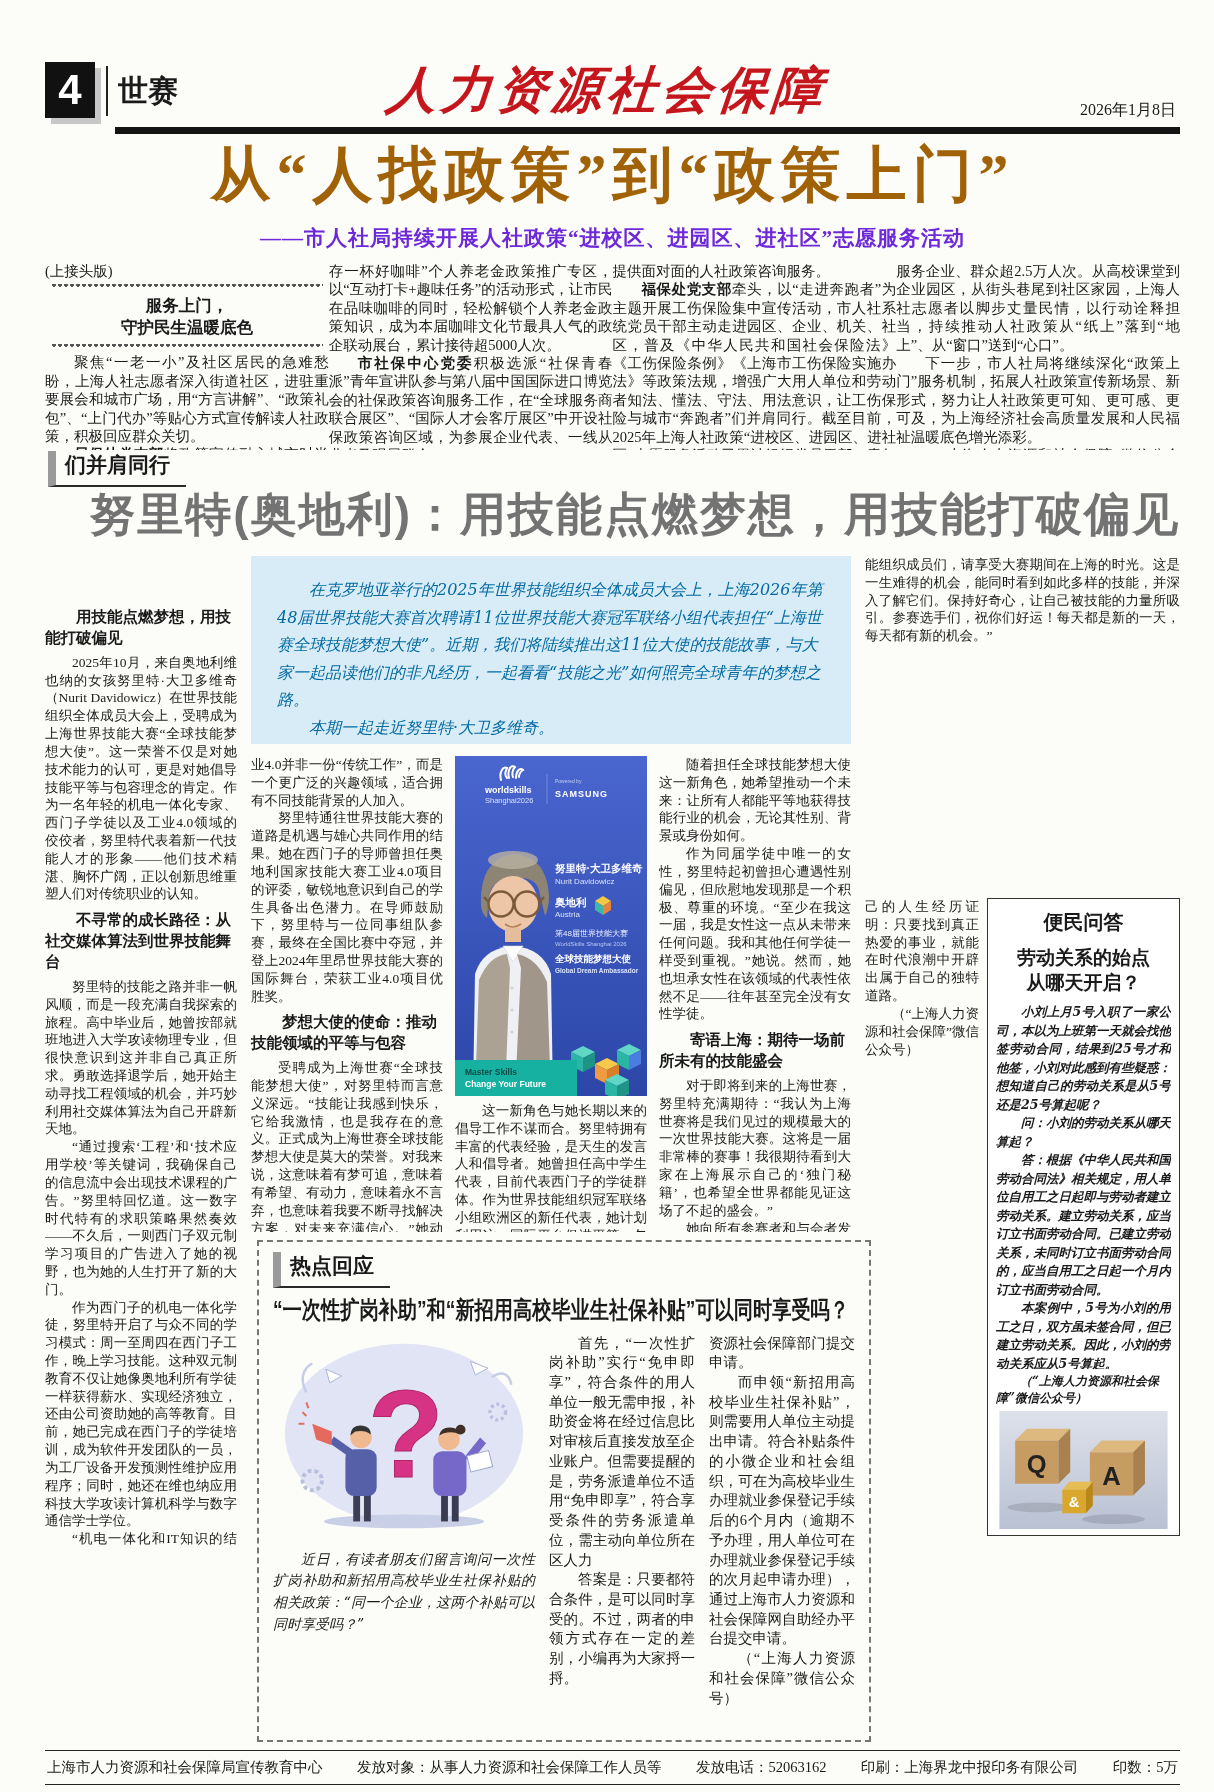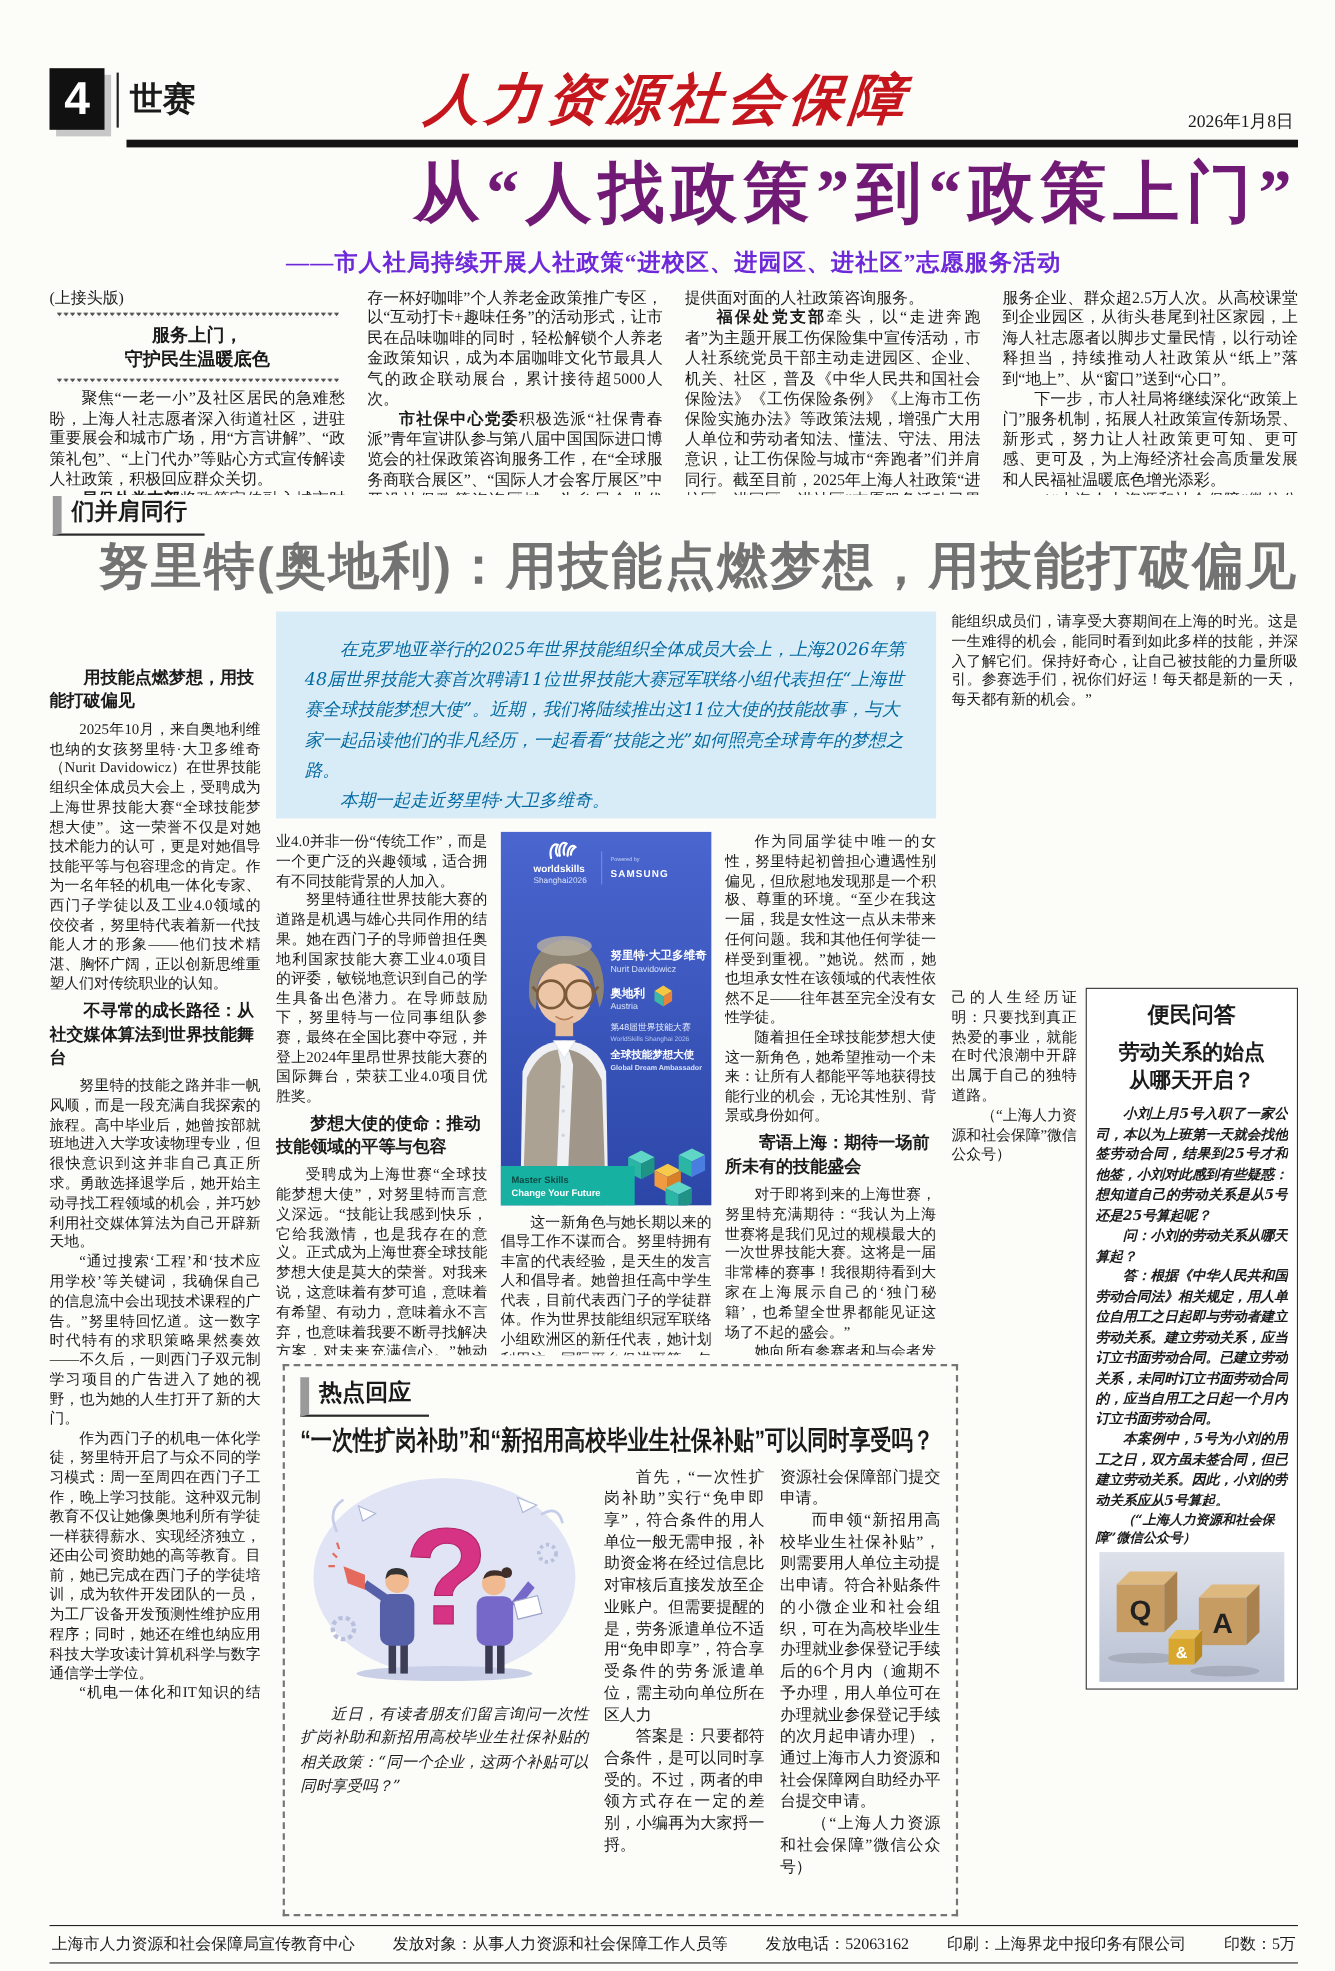--- a/index.html
+++ b/index.html
@@ -14,25 +14,25 @@
     box-shadow:6px 6px 0 #c7c7c7;}
   .section-name{position:absolute;left:106px;top:66px;font:700 30px/50px "Liberation Sans",sans-serif;
     border-left:2px solid #222;padding-left:10px;height:50px;}
   .masthead{position:absolute;left:0;right:0;top:60px;text-align:center;
     font:700 italic 50px/60px "DejaVu Serif",serif;color:#c5161d;letter-spacing:5px;
     transform:skewX(-5deg);}
   .hdr-date{position:absolute;right:38px;top:100px;font:16px "Liberation Serif",serif;}
   .thick-rule{position:absolute;left:115px;right:34px;top:127px;height:7px;background:#141414;}
 
   
-  .lead-headline{position:absolute;left:45px;width:1135px;top:142px;margin:0;text-align:right;
-    font:900 60px/1.12 "Liberation Serif",serif;color:#701a75;letter-spacing:6px;white-space:nowrap;}
+  .lead-headline{position:absolute;left:45px;width:1135px;top:142px;margin:0;text-align:center;
+    font:900 60px/1.12 "Liberation Serif",serif;color:#a16207;letter-spacing:6px;white-space:nowrap;}
   .lead-subhead{position:absolute;left:45px;width:1135px;top:226px;text-align:center;
     font:700 21px/1.2 "Liberation Serif",serif;color:#6d28d9;letter-spacing:1px;}
-  .lead-cols{position:absolute;left:45px;width:1135px;top:262px;height:188px;display:flex;gap:20px;justify-content:flex-end;}
+  .lead-cols{position:absolute;left:45px;width:1135px;top:262px;height:188px;display:flex;justify-content:flex-end;}
   .lead-col{flex:1;overflow:hidden;font-size:14.5px;line-height:1.27;text-align:justify;}
   .boxhead{text-align:center;font:700 16.5px/1.3 "Liberation Sans",sans-serif;padding:2px 0;}
   .wavy{height:5px;margin:4px 6px;background:radial-gradient(3px 5px at 3px 0,#555 60%,transparent 65%) 0 0/6px 5px repeat-x;}
   .binline{font-family:"Liberation Sans",sans-serif;font-weight:700;}
 
   
   .sec-label{display:inline-block;border-left:8px solid #9a9a9a;border-bottom:2px solid #2a2a2a;
     padding:0 16px 6px 9px;font:700 21px "Liberation Sans",sans-serif;background:#fff0;}
   .label-wrap1{position:absolute;left:48px;top:451px;}
   .feat-headline{position:absolute;left:45px;width:1135px;top:490px;margin:0;text-align:right;
@@ -234,22 +234,22 @@
             </g>
 
             <rect x="0" y="304" width="122" height="36" fill="#17b1a2"></rect>
             <text x="10" y="319" fill="#0c4a44" font-size="8.5" font-weight="bold">Master Skills</text>
             <text x="10" y="331" fill="#ffffff" font-size="8.5" font-weight="bold">Change Your Future</text>
           </svg>
           <p style="margin-top:6px">这一新角色与她长期以来的倡导工作不谋而合。努里特拥有丰富的代表经验，是天生的发言人和倡导者。她曾担任高中学生代表，目前代表西门子的学徒群体。作为世界技能组织冠军联络小组欧洲区的新任代表，她计划利用这一国际平台促进平等、包容与代表性。</p>
         </div>
 
         <div class="fcol fmcol">
+          <p>随着担任全球技能梦想大使这一新角色，她希望推动一个未来：让所有人都能平等地获得技能行业的机会，无论其性别、背景或身份如何。</p>
           <p>作为同届学徒中唯一的女性，努里特起初曾担心遭遇性别偏见，但欣慰地发现那是一个积极、尊重的环境。“至少在我这一届，我是女性这一点从未带来任何问题。我和其他任何学徒一样受到重视。”她说。然而，她也坦承女性在该领域的代表性依然不足——往年甚至完全没有女性学徒。</p>
-          <p>随着担任全球技能梦想大使这一新角色，她希望推动一个未来：让所有人都能平等地获得技能行业的机会，无论其性别、背景或身份如何。</p>
           <p class="subh">寄语上海：期待一场前所未有的技能盛会</p>
           <p>对于即将到来的上海世赛，努里特充满期待：“我认为上海世赛将是我们见过的规模最大的一次世界技能大赛。这将是一届非常棒的赛事！我很期待看到大家在上海展示自己的‘独门秘籍’，也希望全世界都能见证这场了不起的盛会。”</p>
           <p>她向所有参赛者和与会者发出诚挚寄语：“亲爱的世界技</p>
         </div>
       </div>
     </div>
 
     <div class="fright">
       <div class="fr-top">
         <div class="fcol frcol">

